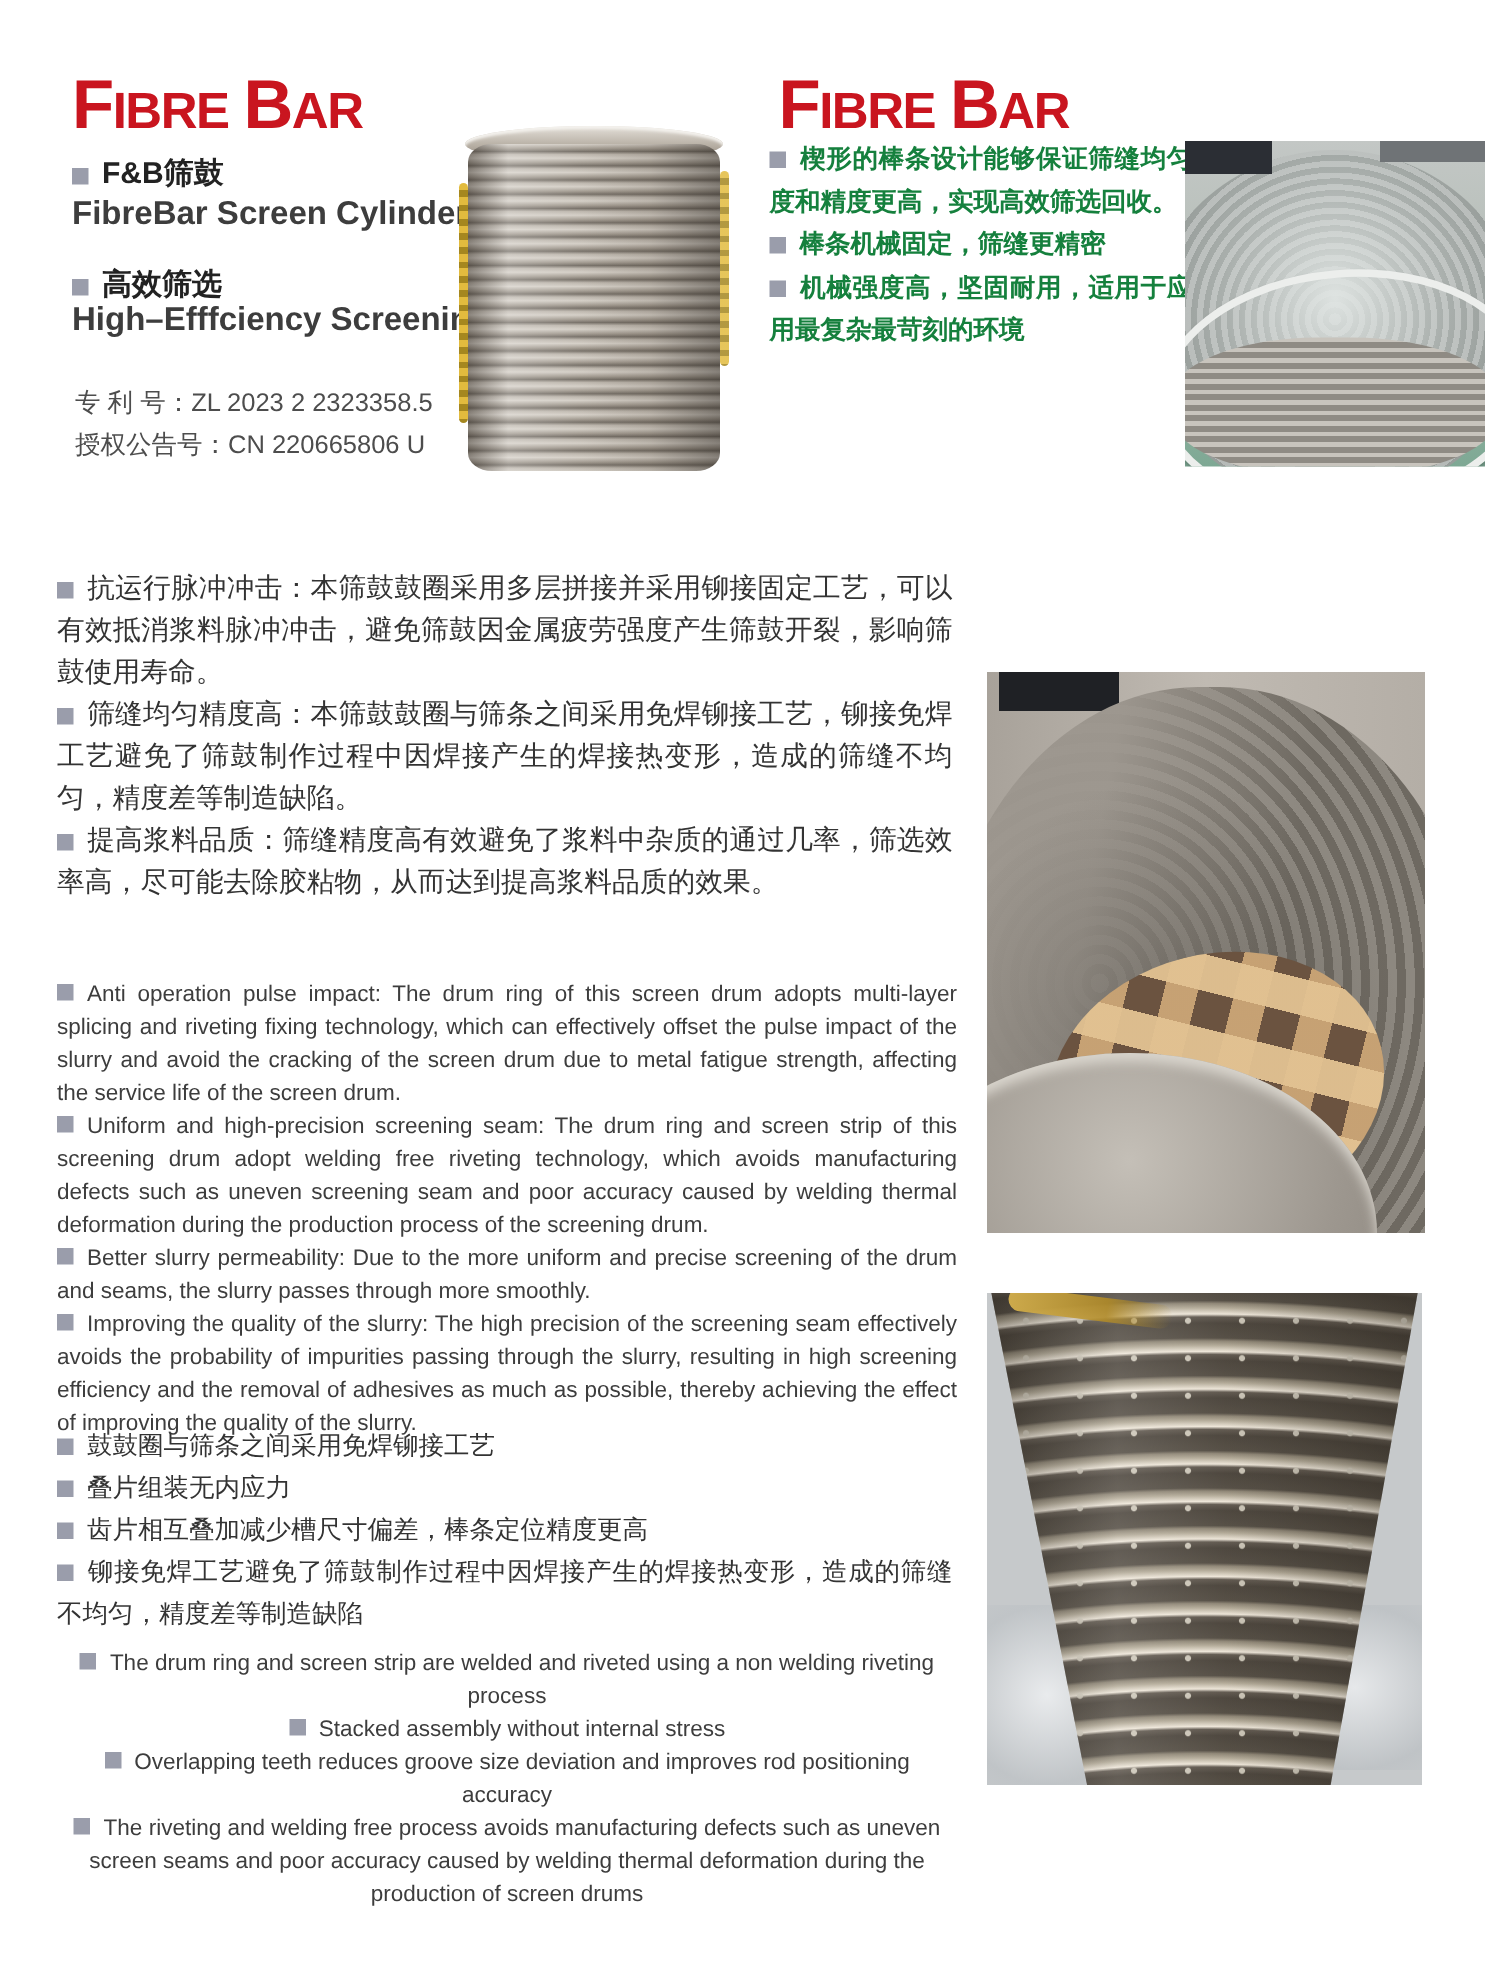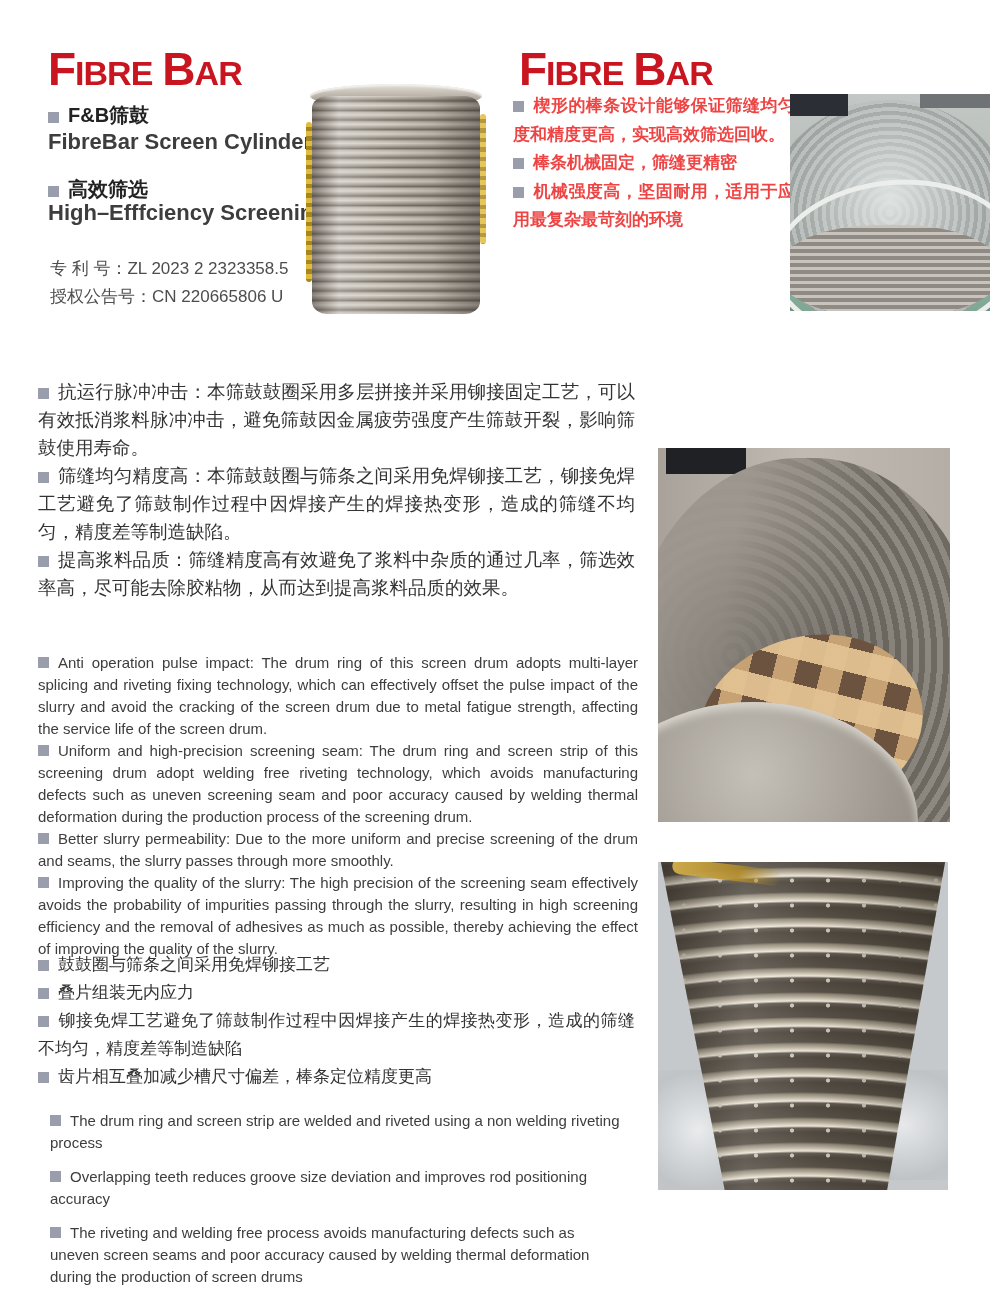--- a/index.html
+++ b/index.html
@@ -14,32 +14,32 @@
 
   
   .sec-title{position:absolute;left:48px;font-size:20px;font-weight:700;color:#222;}
   .sec-sub{position:absolute;left:48px;font-size:22px;color:#3d3d3d;font-weight:bold;}
   .patent{position:absolute;left:50px;font-size:17px;color:#4d4d4d;line-height:28px;margin-top:11px;}
 
   .sq{display:inline-block;width:11px;height:11px;background:#9a9dab;margin-right:9px;transform:translateY(0px);}
   .sq.t{transform:translateY(1px);}
 
   
-  .rh-bullets{position:absolute;left:513px;top:92px;width:282px;font-size:17px;line-height:28.5px;color:#ef4444;font-weight:600;text-align:justify;}
+  .rh-bullets{position:absolute;left:513px;top:92px;width:282px;font-size:17px;line-height:28.5px;color:#15803d;font-weight:600;text-align:justify;}
   .rh-bullets p{margin:0;}
 
   
   .features-cn{position:absolute;left:38px;top:378px;width:597px;font-size:18.5px;line-height:28px;color:#333;text-align:justify;}
   .features-cn p{margin:0;}
   .features-en{position:absolute;left:38px;top:652px;width:600px;font-size:15px;line-height:22px;color:#3d3d3d;text-align:justify;}
   .features-en p{margin:0;}
   .bullets-cn{position:absolute;left:38px;top:952px;width:597px;font-size:17px;line-height:28px;color:#333;text-align:justify;font-family:Liberation Mono, monospace;}
   .bullets-cn p{margin:0;}
   .bullets-en{position:absolute;left:38px;top:1098px;width:600px;font-size:15px;line-height:22px;color:#3d3d3d;}
-  .bullets-en p{margin:12px;}
+  .bullets-en p{margin:0;text-align:center;}
 
   
   .photo1{position:absolute;left:306px;top:84px;width:180px;height:236px;}
   .cyl-top{position:absolute;left:4px;top:0;width:172px;height:24px;border-radius:50%;
     background:linear-gradient(180deg,#e4e0d9 0%,#b6aea3 55%,#8b8378 100%);box-shadow:inset 0 2px 2px #f4f2ee;}
   .cyl-body{position:absolute;left:6px;top:12px;width:168px;height:218px;border-radius:16px/12px;
     background:
       linear-gradient(90deg, rgba(70,64,58,.50) 0%, rgba(255,255,255,.30) 16%, rgba(255,255,255,.10) 45%, rgba(120,112,104,.20) 72%, rgba(60,55,50,.50) 100%),
       repeating-linear-gradient(180deg,#d0cac1 0px,#9a9287 3px,#6b645b 5px,#b7b0a6 7px,#d0cac1 9.5px);}
   .cyl-gold{position:absolute;width:6px;height:160px;top:38px;border-radius:3px;
@@ -171,26 +171,27 @@
     <div class="p3-dark"></div>
     <div class="p3-drum"></div>
     <div class="p3-drum-shade"></div>
     <div class="p3-pallet"></div>
     <div class="p3-rim"></div>
   </div>
 
   <div class="bullets-cn">
     <p><span class="sq t"></span><span>鼓鼓圈与筛条之间采用免焊铆接工艺</span></p>
     <p><span class="sq t"></span><span>叠片组装无内应力</span></p>
+    <p><span class="sq t"></span><span>齿片相互叠加减少槽尺寸偏差，棒条定位精度更高</span></p>
     <p><span class="sq t"></span><span>铆接免焊工艺避免了筛鼓制作过程中因焊接产生的焊接热变形，造成的筛缝不均匀，精度差等制造缺陷</span></p>
-    <p><span class="sq t"></span><span>齿片相互叠加减少槽尺寸偏差，棒条定位精度更高</span></p>
   </div>
 
   <div class="bullets-en">
     <p><span class="sq"></span><span>The drum ring and screen strip are welded and riveted using a non welding riveting process</span></p>
+    <p><span class="sq"></span><span>Stacked assembly without internal stress</span></p>
     <p><span class="sq"></span><span>Overlapping teeth reduces groove size deviation and improves rod positioning accuracy</span></p>
     <p><span class="sq"></span><span>The riveting and welding free process avoids manufacturing defects such as uneven screen seams and poor accuracy caused by welding thermal deformation during the production of screen drums</span></p>
   </div>
 
   <div class="photo4">
     <div class="p4-floor1"></div>
     <div class="p4-floor2"></div>
     <div class="p4-drum"></div>
     <div class="p4-dots"></div>
     <div class="p4-sheen"></div>

